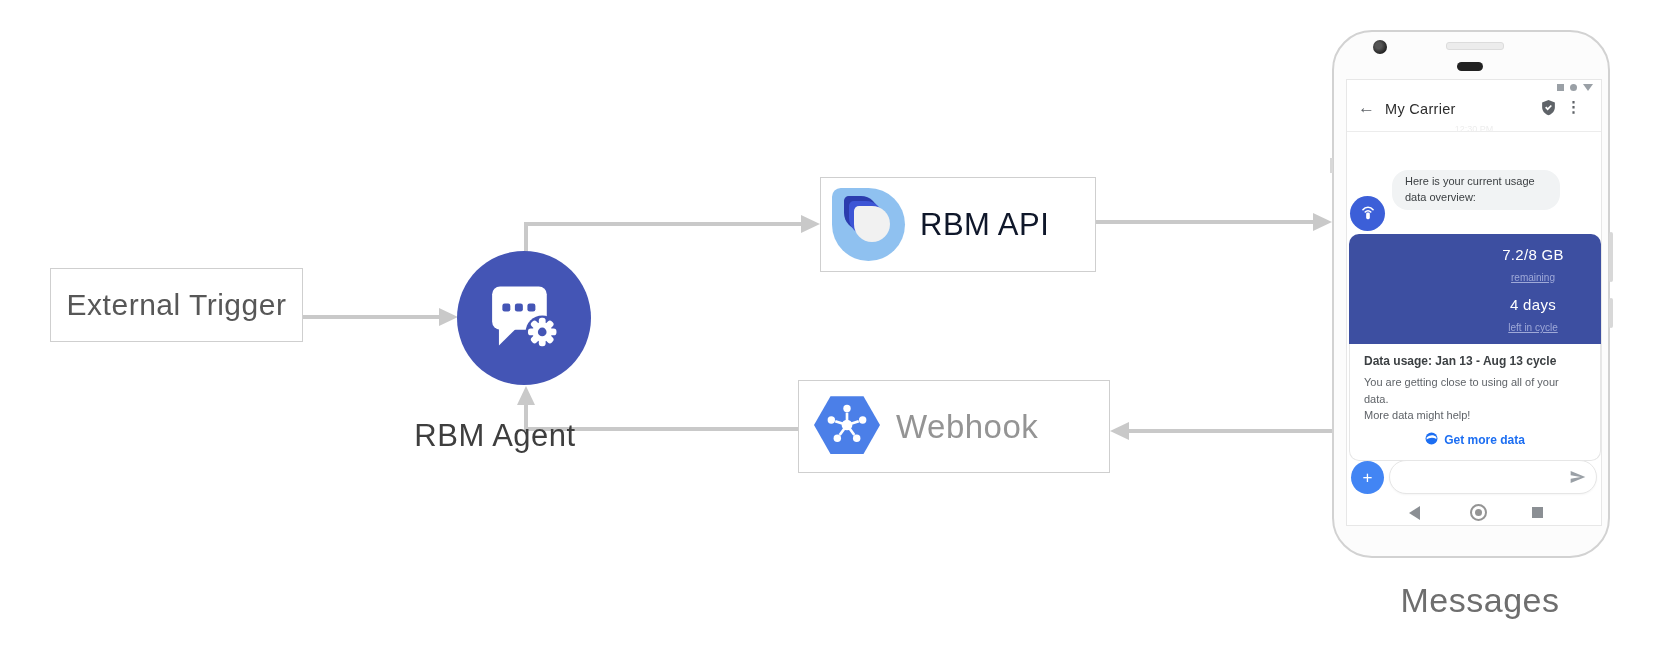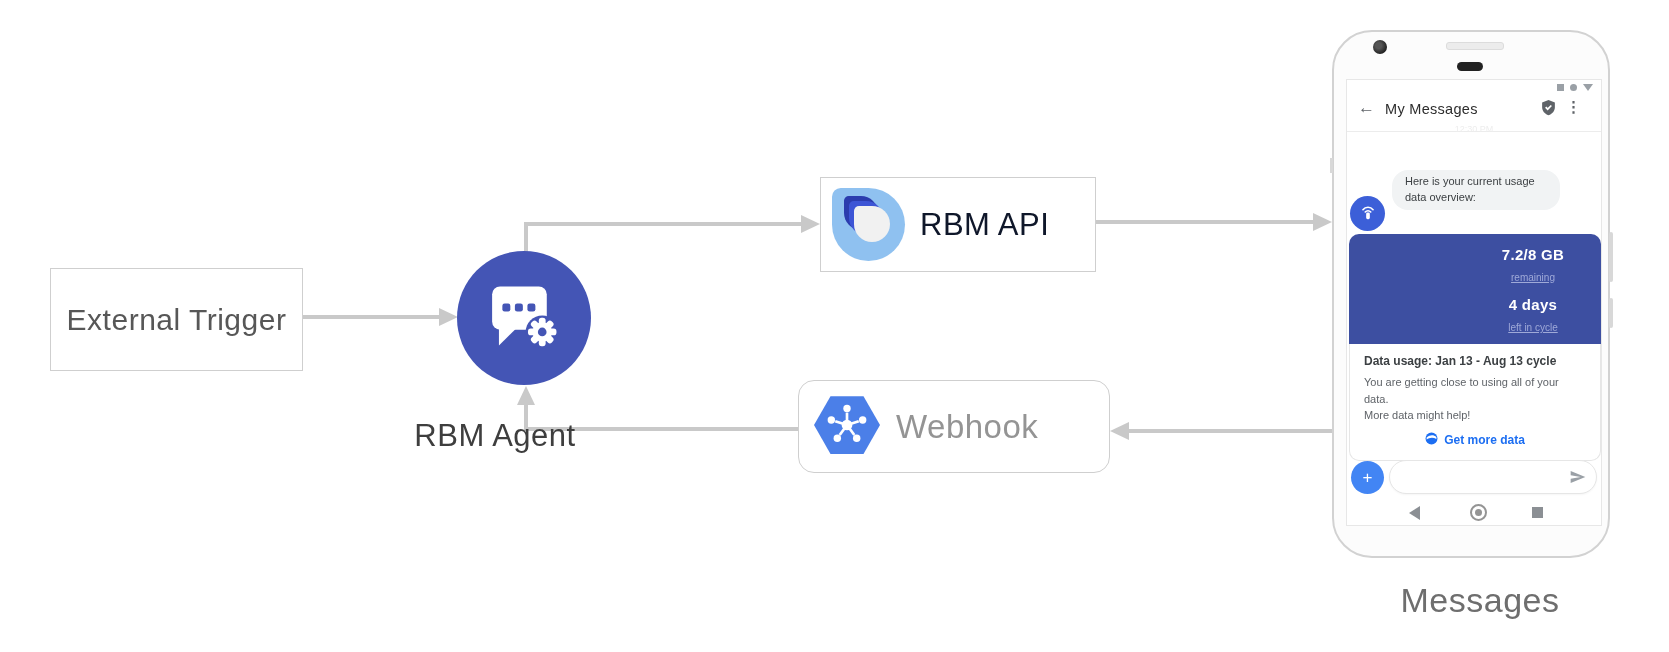--- a/index.html
+++ b/index.html
@@ -3,25 +3,25 @@
 <meta charset="utf-8">
 <style>
   html,body{margin:0;padding:0;background:#ffffff;}
   #canvas{position:relative;width:1669px;height:652px;background:#fff;overflow:hidden;
           font-family:"Liberation Sans",sans-serif;}
 
   
   .dbox{position:absolute;background:#fff;border:1.5px solid #cfcfcf;display:flex;
         align-items:center;justify-content:center;box-sizing:border-box;}
   .dbox-label{font-weight:300;letter-spacing:.5px;white-space:nowrap;}
-  #box-external{left:50px;top:268px;width:253px;height:103px;}
+  #box-external{left:50px;top:268px;width:253px;height:74px;}
   #box-external .dbox-label{font-size:30px;color:#575757;}
   #box-api{left:820px;top:177px;width:276px;height:95px;justify-content:flex-start;padding-left:11px;gap:15px;}
   #box-api .dbox-label{font-size:31px;color:#0f172a;}
-  #box-webhook{left:798px;top:380px;width:312px;height:93px;justify-content:flex-start;padding-left:15px;gap:16px;border-radius:16px;}
+  #box-webhook{left:798px;top:380px;width:312px;height:93px;justify-content:flex-start;padding-left:15px;gap:16px;}
   #box-webhook .dbox-label{font-size:33px;color:#949494;}
 
   .node-caption{position:absolute;text-align:center;font-weight:300;color:#3e3e3e;}
   #lbl-agent{left:385px;top:418px;width:220px;font-size:31px;letter-spacing:.5px;}
   #lbl-messages{left:1360px;top:581px;width:240px;font-size:34px;color:#6e6e6e;letter-spacing:.5px;}
 
   
   .edge{position:absolute;background:#c9c9c9;}
   .tri{position:absolute;width:0;height:0;}
   .tri-r{border-top:9px solid transparent;border-bottom:9px solid transparent;border-left:19px solid #c9c9c9;}
@@ -84,21 +84,21 @@
   #card-bottom{position:relative;background:#fff;border:1px solid #e6e6e6;border-top:none;
                border-radius:0 0 10px 10px;padding:10px 14px 12px;box-sizing:border-box;}
   #gauge{position:absolute;left:19px;top:9px;width:94px;height:94px;border-radius:50%;
          background:conic-gradient(from 210deg,#5da2ef 0deg,#7c82de 70deg,#a55cc9 140deg,
                     #d42f9e 220deg,#ee1476 300deg,#ee1476 308deg,#ffffff 308deg,#ffffff 360deg);}
   #gauge-hole{position:absolute;inset:13px;border-radius:50%;background:#3d4fa1;
               display:flex;align-items:center;justify-content:center;}
   #gauge-num{color:#fff;font-size:29px;font-weight:300;letter-spacing:1px;}
   #gauge-pct{color:#fff;font-size:13px;font-weight:300;}
   #card-stats{position:absolute;left:124px;top:12px;width:120px;text-align:center;color:#fff;}
-  .stat-big{font-size:15px;font-weight:700;letter-spacing:.3px;}
+  .stat-big{font-size:15px;font-weight:400;letter-spacing:.3px;}
   .stat-small{font-size:10px;color:#9fa9d8;margin-top:9px;text-decoration:underline;}
   .stat-gap{height:13px;}
   #card-heading{font-size:12px;font-weight:700;color:#3c4043;margin-bottom:6px;}
   .card-body-line{font-size:11px;color:#5f6368;line-height:1.5;}
   #card-link{margin-top:8px;display:flex;align-items:center;justify-content:center;gap:6px;
              color:#1c6ef2;font-size:12px;font-weight:700;cursor:pointer;}
 
   
   #plus-btn{position:absolute;left:4px;top:381px;width:33px;height:33px;border-radius:50%;
             background:#4285f4;color:#fff;font-size:17px;display:flex;align-items:center;
@@ -209,21 +209,21 @@
     <div id="screen">
 
       <div id="statusbar">
         <span class="st-square"></span>
         <span class="st-dot"></span>
         <span class="st-tri"></span>
       </div>
 
       <div id="hdr">
         <span id="hdr-back">←</span>
-        <span id="hdr-title">My Messages</span>
+        <span id="hdr-title">My Carrier</span>
         <span id="hdr-shield">
           <svg width="17" height="19" viewBox="0 0 24 24">
             <path d="M12 1.5 L21 5 V11.2 C21 16.9 17.3 21 12 22.8 C6.7 21 3 16.9 3 11.2 V5 Z" fill="#5f6368"></path>
             <polyline points="8,11.6 10.8,14.4 16,9.2" fill="none" stroke="#ffffff" stroke-width="2.4"></polyline>
           </svg>
         </span>
         <span id="hdr-menu">⋮</span>
       </div>
       <div id="hdr-rule"></div>
       <div id="timestamp">12:30 PM</div>

